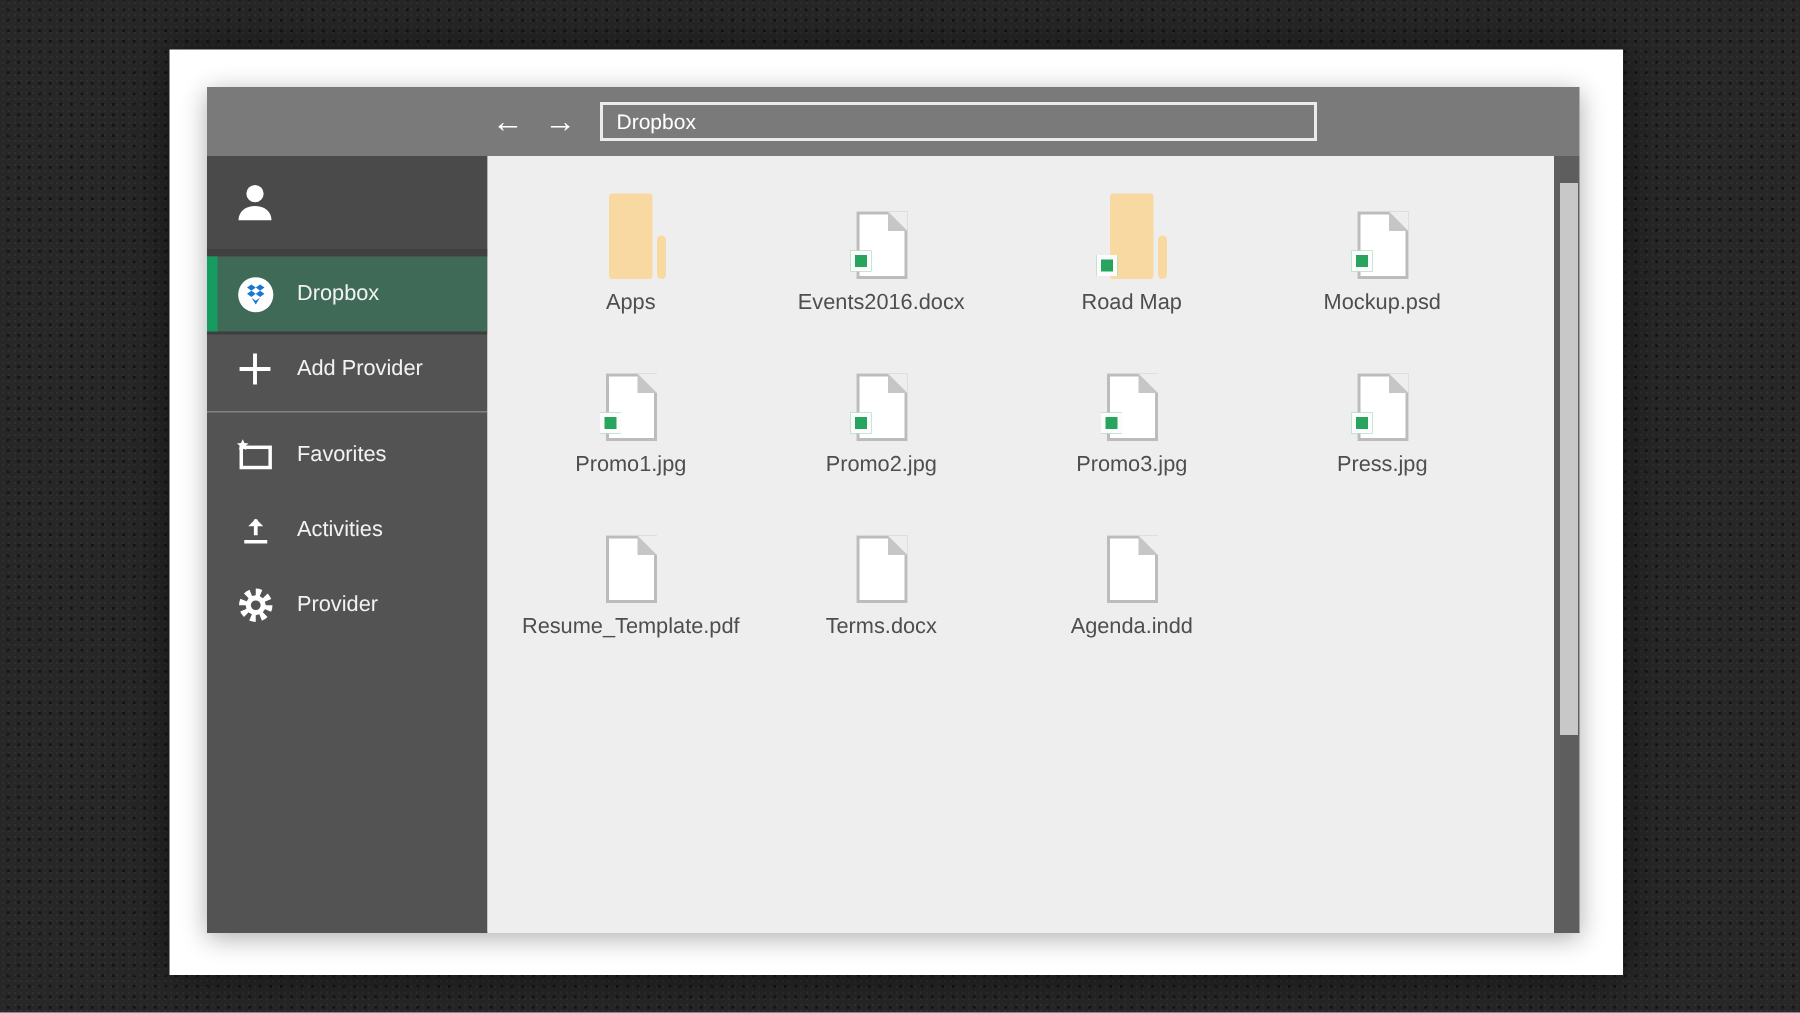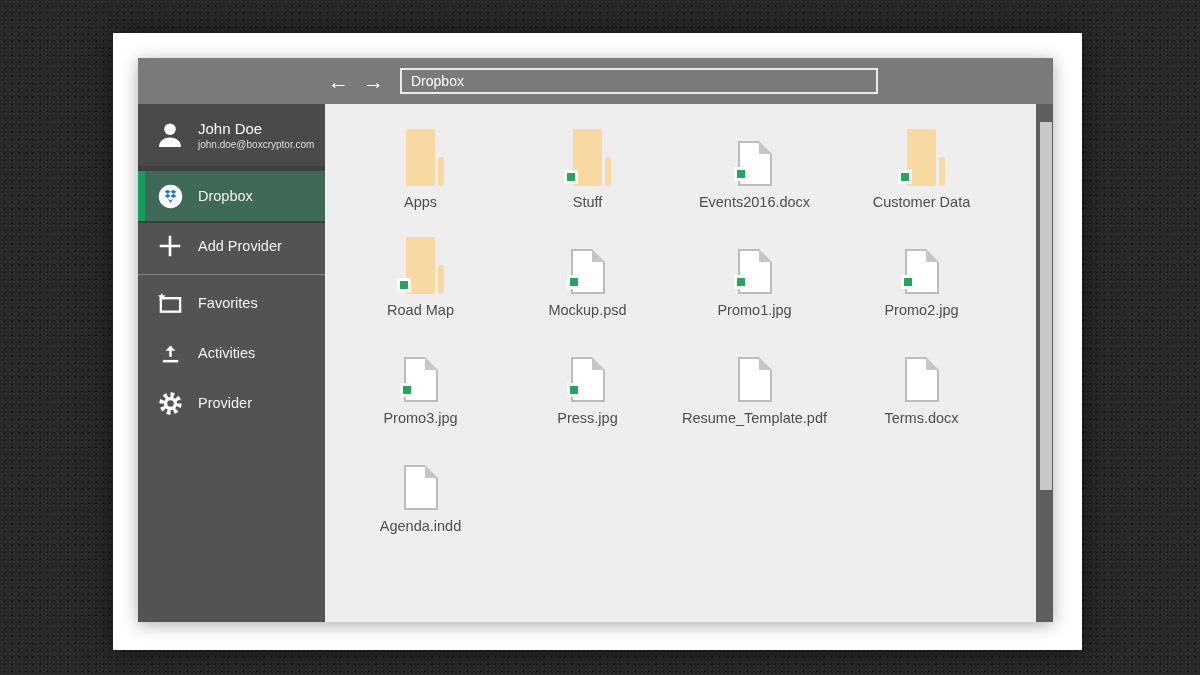--- a/index.html
+++ b/index.html
@@ -122,24 +122,20 @@
     <div class="main">
 
       <div class="sidebar">
         <div class="user">
           <span class="avatar">
             <svg viewBox="0 0 24 24" width="30" height="30">
               <circle cx="12" cy="7.3" r="4.6" fill="#ffffff"></circle>
               <path d="M3.2 21.5c0-4.9 4-7.6 8.8-7.6s8.8 2.7 8.8 7.6z" fill="#ffffff"></path>
             </svg>
           </span>
-          <span>
-            <div class="user-name">John Doe</div>
-            <div class="user-email">john.doe@boxcryptor.com</div>
-          </span>
         </div>
         <nav id="sidebar-nav">
             <div class="nav-item selected">
     <span class="nav-icon">
                 <svg viewBox="0 0 24 26" width="27" height="27">
                   <circle cx="12" cy="13" r="11.3" fill="#ffffff"></circle>
                   <g fill="#1976d2">
                     <polygon points="9.2,6.4 12,8.4 9.2,10.4 6.4,8.4"></polygon>
                     <polygon points="14.8,6.4 17.6,8.4 14.8,10.4 12,8.4"></polygon>
                     <polygon points="9.2,10.4 12,12.4 9.2,14.4 6.4,12.4"></polygon>
@@ -196,41 +192,25 @@
             <div class="cell">
     <div class="iconwrap">
       <div class="fileicon folder">
         
       </div>
     </div>
     <div class="cell-label">Apps</div>
   </div>
             <div class="cell">
     <div class="iconwrap">
-      <div class="fileicon folder">
-        <span class="badge"></span>
-      </div>
-    </div>
-    <div class="cell-label">Stuff</div>
-  </div>
-            <div class="cell">
-    <div class="iconwrap">
       <div class="fileicon doc">
         <span class="badge"></span>
       </div>
     </div>
     <div class="cell-label">Events2016.docx</div>
-  </div>
-            <div class="cell">
-    <div class="iconwrap">
-      <div class="fileicon folder">
-        <span class="badge"></span>
-      </div>
-    </div>
-    <div class="cell-label">Customer Data</div>
   </div>
             <div class="cell">
     <div class="iconwrap">
       <div class="fileicon folder">
         <span class="badge"></span>
       </div>
     </div>
     <div class="cell-label">Road Map</div>
   </div>
             <div class="cell">

